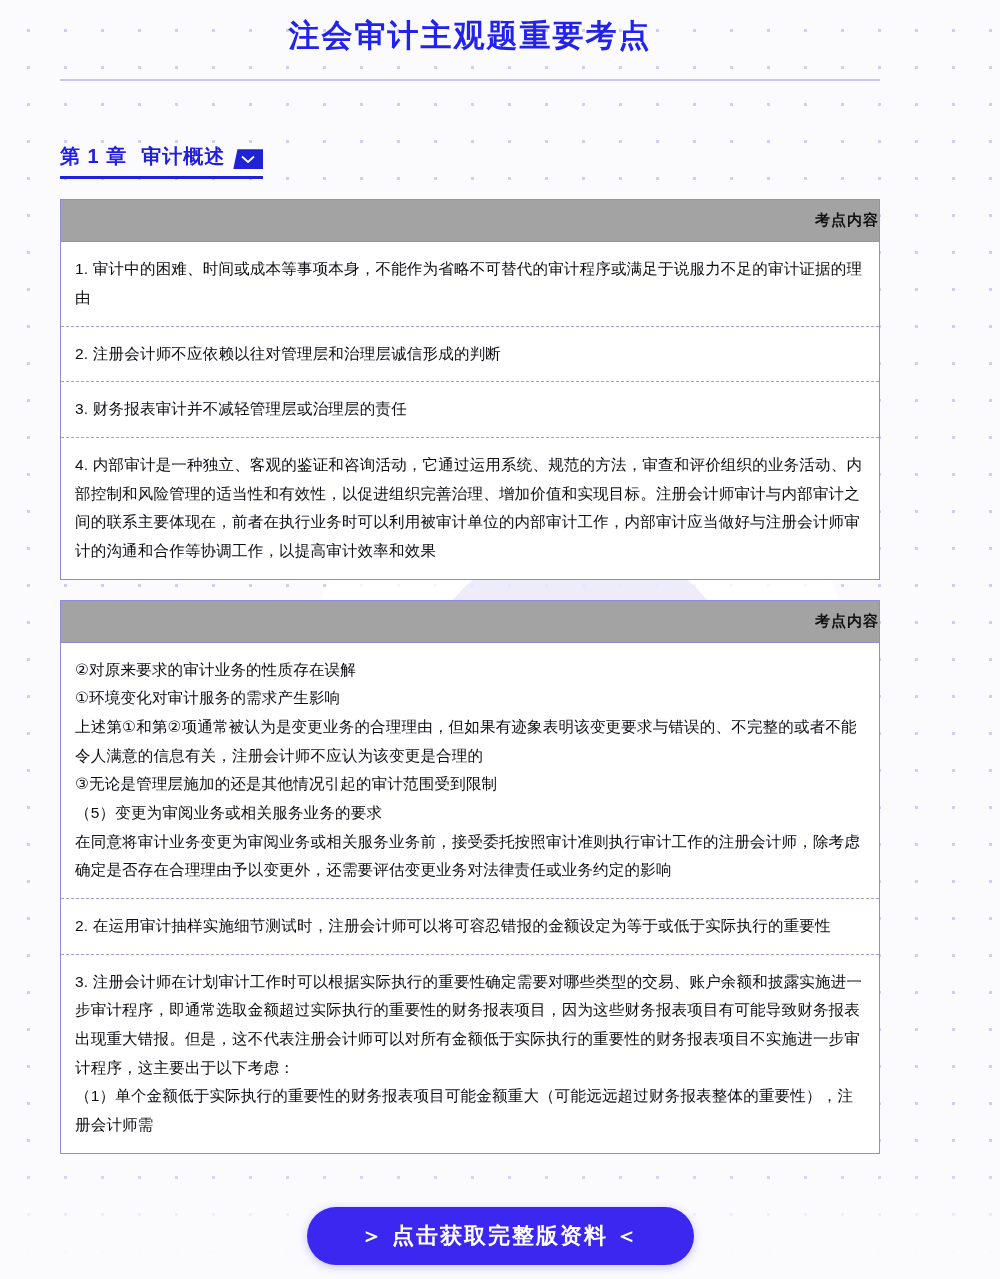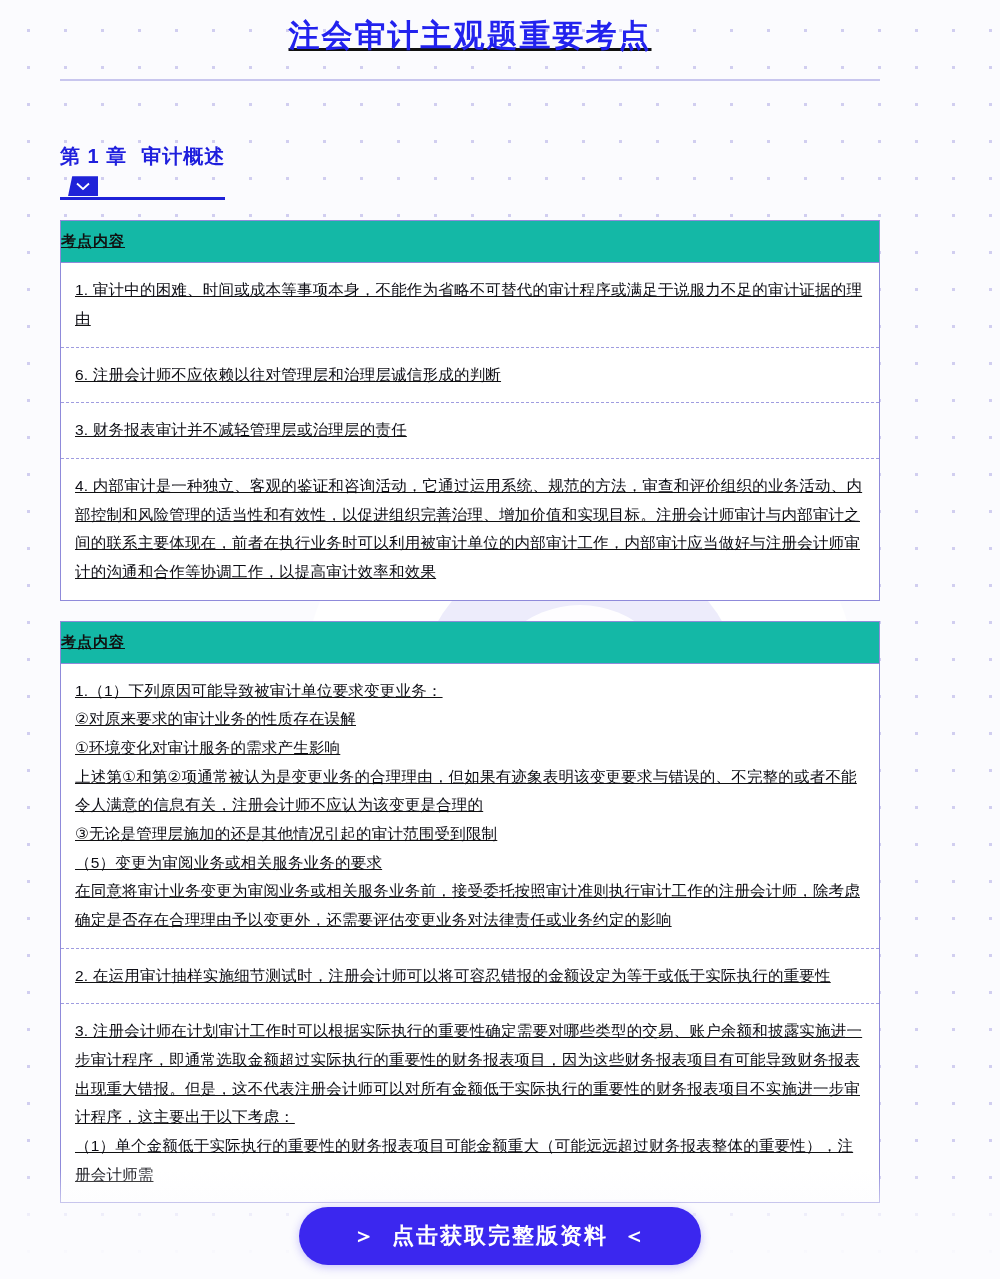--- a/index.html
+++ b/index.html
@@ -52,21 +52,20 @@
     left: 480px; top: 605px;
     background: rgba(255,255,255,.9);
   }
 
   
   .page {
     position: relative;
     z-index: 2;
     width: 940px;
     padding: 0 60px;
-    text-decoration: underline;
   }
 
   
   .doc-title {
     text-align: center;
     font-size: 31px;
     font-weight: bold;
     color: #2222ee;
     letter-spacing: 2px;
     padding-top: 16px;
@@ -82,22 +81,21 @@
 
   
   .chapter {
     margin-top: 62px;
     position: relative;
     display: inline-block;
   }
   .chapter-inner {
     position: relative;
     display: flex;
-    align-items: flex-start;
-    flex-direction: column;
+    align-items: center;
   }
   .chapter-label {
     font-size: 20px;
     font-weight: bold;
     color: #1f1fdd;
     letter-spacing: 1px;
     white-space: nowrap;
     padding-bottom: 6px;
   }
   .chapter-num { margin-right: 14px; }
@@ -125,22 +123,22 @@
 
   
   .kp-table {
     margin-top: 20px;
     border: 1px solid #8f8ada;
     background: #ffffff;
     position: relative;
     z-index: 2;
   }
   .kp-head {
-    background: #14b8a6;
-    text-align: left;
+    background: #a3a3a3;
+    text-align: right;
     font-size: 15px;
     font-weight: bold;
     color: #111;
     padding: 11px 0 11px 0;
     letter-spacing: 1px;
     border-bottom: 1px solid #8f8ada;
   }
   .kp-row {
     padding: 13px 14px 13px 14px;
     font-size: 15.5px;
@@ -175,21 +173,21 @@
     background: #3b27ef;
     color: #fff;
     font-size: 22px;
     font-weight: bold;
     letter-spacing: 2px;
     padding: 14px 54px;
     border-radius: 40px;
     border: none;
     cursor: pointer;
     white-space: nowrap;
-    font-family: Liberation Mono, monospace;
+    font-family: Liberation Serif, serif;
     box-shadow: 0 2px 10px rgba(59,39,239,.28);
   }
 </style>
 </head>
 <body>
 
 <div class="bg-layer bg-dots"></div>
 <div class="watermark wm-outer"></div>
 <div class="watermark wm-mid"></div>
 <div class="watermark wm-inner"></div>
@@ -210,31 +208,30 @@
           <polyline points="1,1.5 7,7 13,1.5" fill="none" stroke="#ffffff" stroke-width="1.8"></polyline>
         </svg>
       </div>
     </div>
     <div class="chapter-underline"></div>
   </div>
 
   <div class="kp-table">
     <div class="kp-head">考点内容</div>
     <div class="kp-row">1. 审计中的困难、时间或成本等事项本身，不能作为省略不可替代的审计程序或满足于说服力不足的审计证据的理由</div>
-    <div class="kp-row">6. 注册会计师不应依赖以往对管理层和治理层诚信形成的判断</div>
+    <div class="kp-row">2. 注册会计师不应依赖以往对管理层和治理层诚信形成的判断</div>
     <div class="kp-row">3. 财务报表审计并不减轻管理层或治理层的责任</div>
     <div class="kp-row">4. 内部审计是一种独立、客观的鉴证和咨询活动，它通过运用系统、规范的方法，审查和评价组织的业务活动、内部控制和风险管理的适当性和有效性，以促进组织完善治理、增加价值和实现目标。注册会计师审计与内部审计之间的联系主要体现在，前者在执行业务时可以利用被审计单位的内部审计工作，内部审计应当做好与注册会计师审计的沟通和合作等协调工作，以提高审计效率和效果</div>
   </div>
 
   
 
   <div class="kp-table">
     <div class="kp-head">考点内容</div>
     <div class="kp-row">
-        <p>1.（1）下列原因可能导致被审计单位要求变更业务：</p>
         <p>②对原来要求的审计业务的性质存在误解</p>
         <p>①环境变化对审计服务的需求产生影响</p>
         <p>上述第①和第②项通常被认为是变更业务的合理理由，但如果有迹象表明该变更要求与错误的、不完整的或者不能令人满意的信息有关，注册会计师不应认为该变更是合理的</p>
         <p>③无论是管理层施加的还是其他情况引起的审计范围受到限制</p>
         <p>（5）变更为审阅业务或相关服务业务的要求</p>
         <p>在同意将审计业务变更为审阅业务或相关服务业务前，接受委托按照审计准则执行审计工作的注册会计师，除考虑确定是否存在合理理由予以变更外，还需要评估变更业务对法律责任或业务约定的影响</p>
       </div>
     <div class="kp-row">2. 在运用审计抽样实施细节测试时，注册会计师可以将可容忍错报的金额设定为等于或低于实际执行的重要性</div>
     <div class="kp-row">
         <p>3. 注册会计师在计划审计工作时可以根据实际执行的重要性确定需要对哪些类型的交易、账户余额和披露实施进一步审计程序，即通常选取金额超过实际执行的重要性的财务报表项目，因为这些财务报表项目有可能导致财务报表出现重大错报。但是，这不代表注册会计师可以对所有金额低于实际执行的重要性的财务报表项目不实施进一步审计程序，这主要出于以下考虑：</p>

